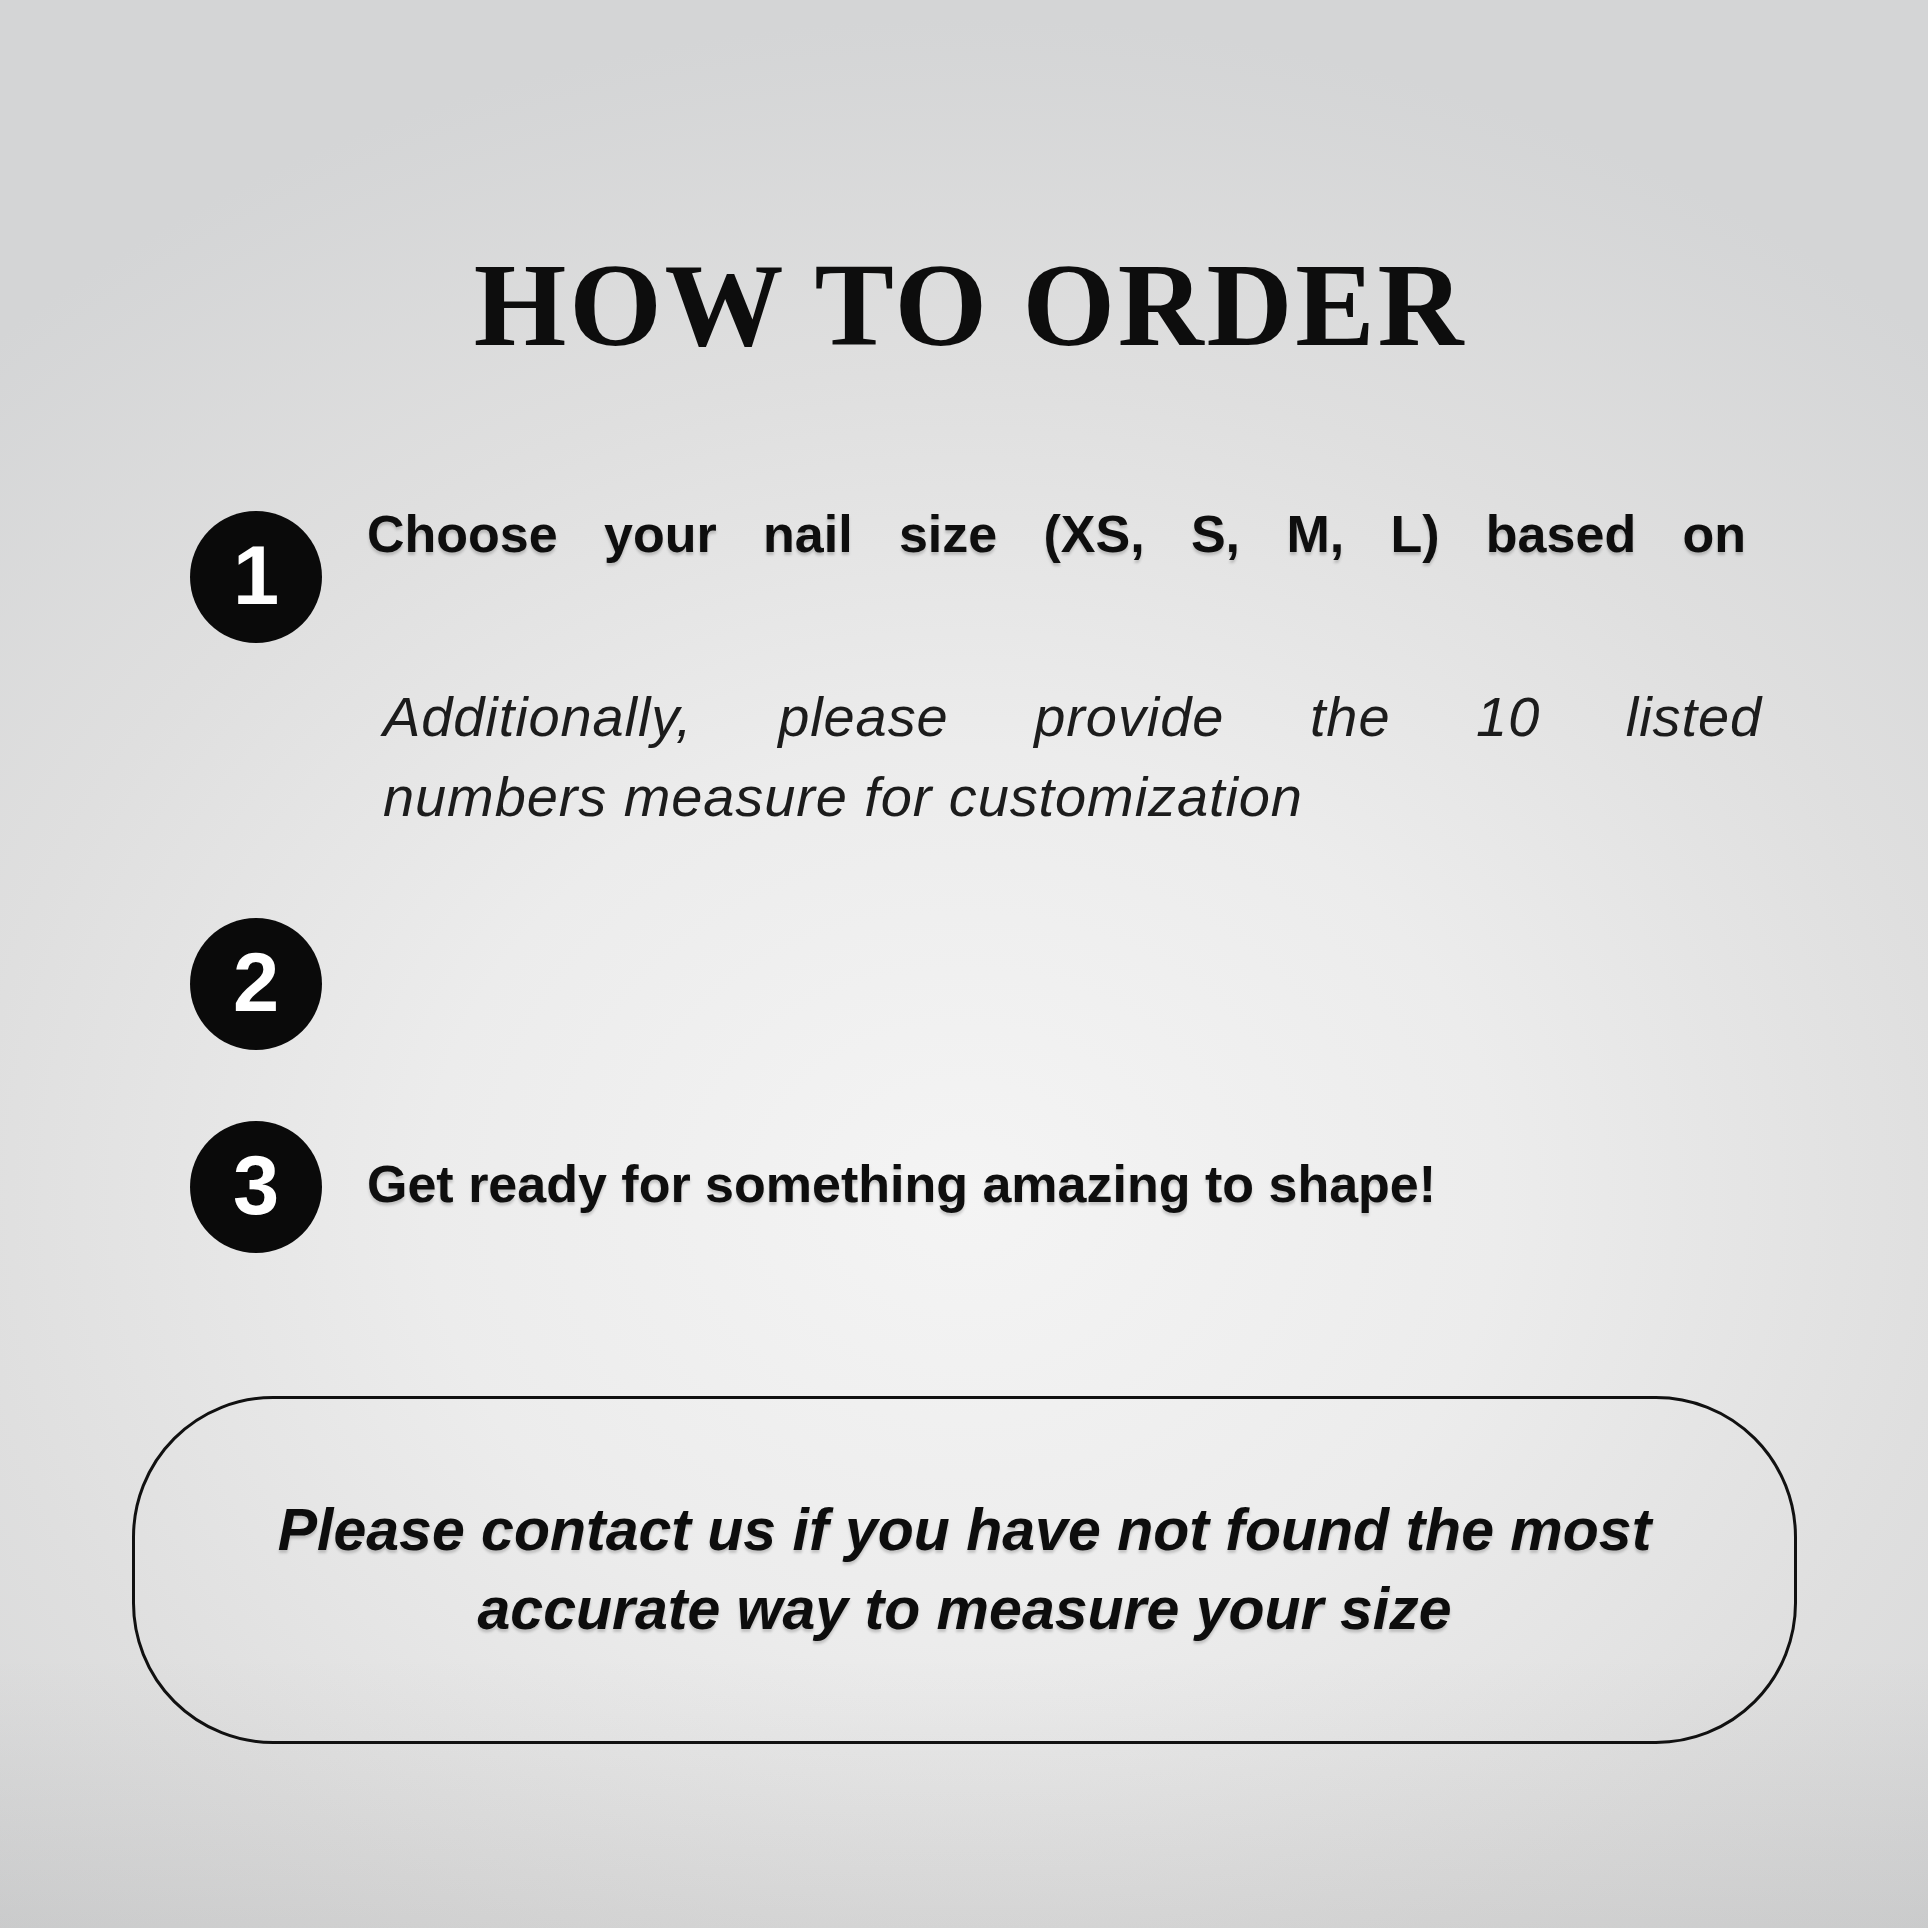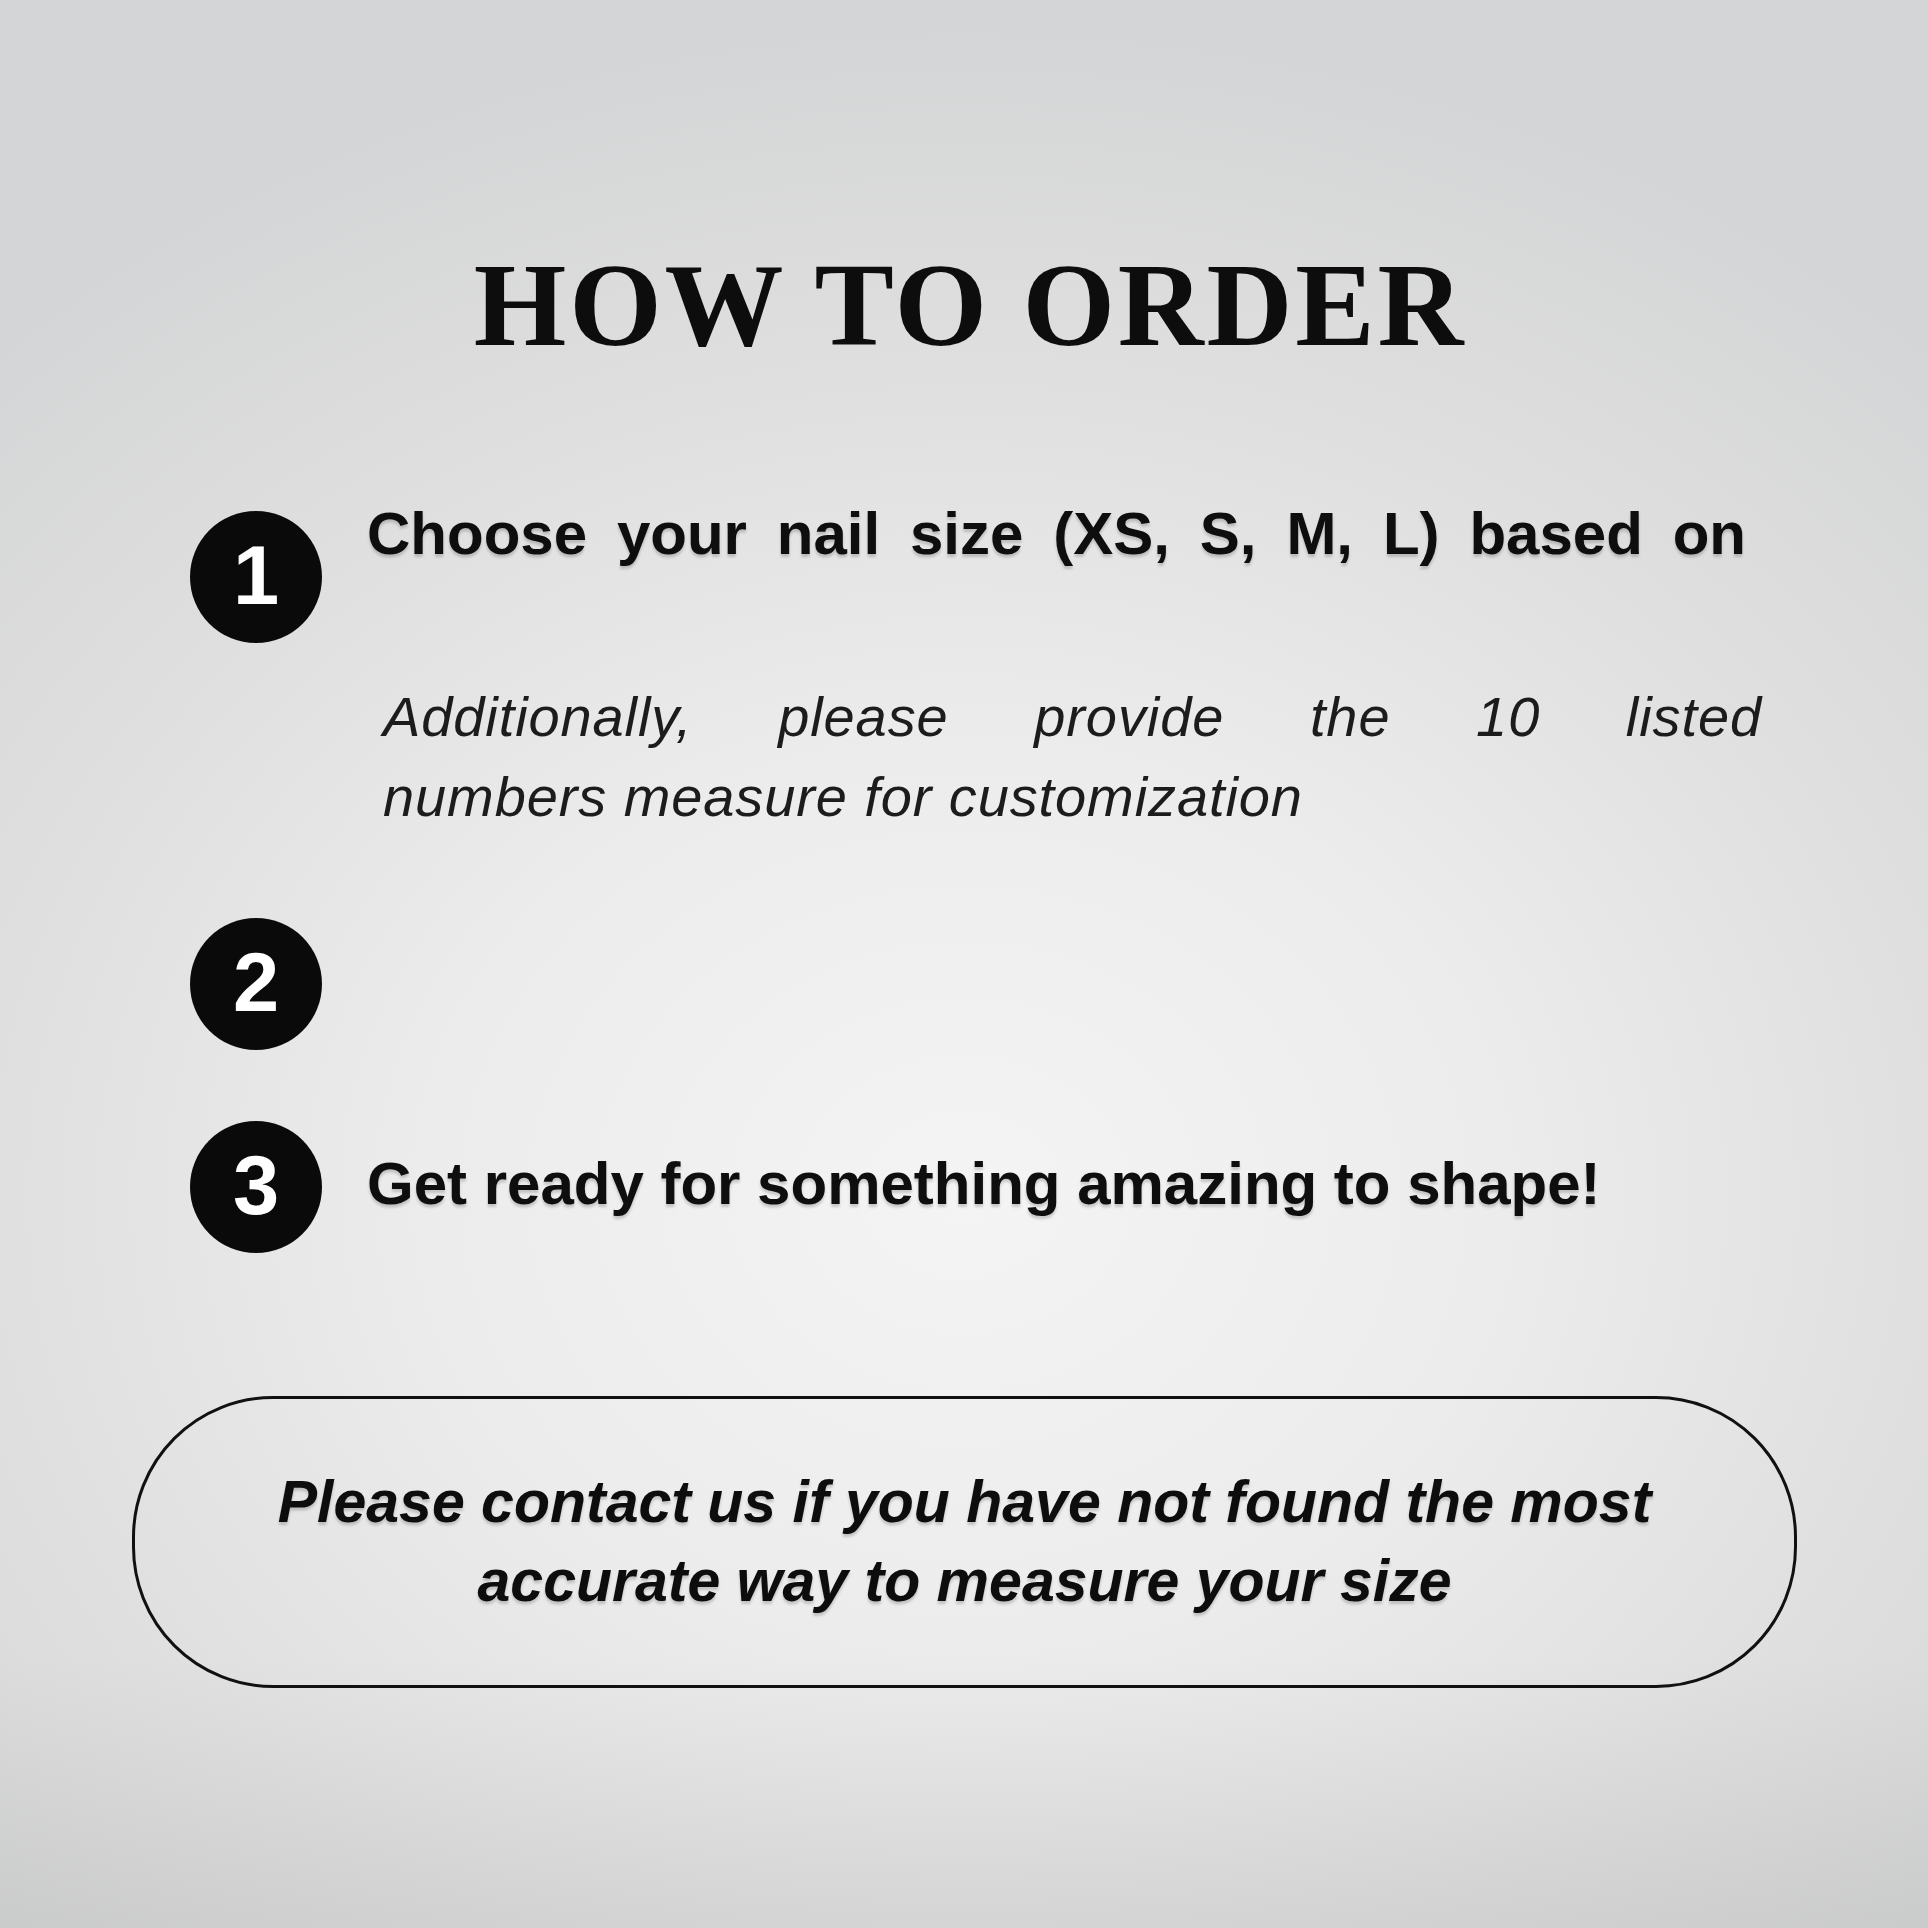--- a/index.html
+++ b/index.html
@@ -57,21 +57,21 @@
   .badge-2 { top: 918px; }
   .badge-3 { top: 1121px; }
 
   
   .step-text {
     position: absolute;
     left: 367px;
     width: 1379px;
     color: #0e0e0e;
     font-weight: 700;
-    font-size: 60px;
+    font-size: 52px;
     text-shadow: 0 2.8px 2.8px rgba(0,0,0,0.18);
   }
   .step-text-1 { top: 490px; line-height: 88px; }
   .step-text-2 { top: 940px;  line-height: 66px; }
   .step-text-3 { top: 1151px; line-height: 66px; }
 
   .justify-line {
     text-align: justify;
     text-align-last: justify;
   }
@@ -89,21 +89,21 @@
     letter-spacing: 0.9px;
     color: #1c1c1c;
   }
 
   
   .footer-box {
     position: absolute;
     left: 132px;
     top: 1396px;
     width: 1665px;
-    height: 292px;
+    height: 348px;
     box-sizing: border-box;
     border: 3.8px solid #111111;
     border-radius: 141px;
     display: flex;
     flex-direction: column;
     align-items: center;
     justify-content: center;
   }
   .footer-line {
     font-style: italic;

